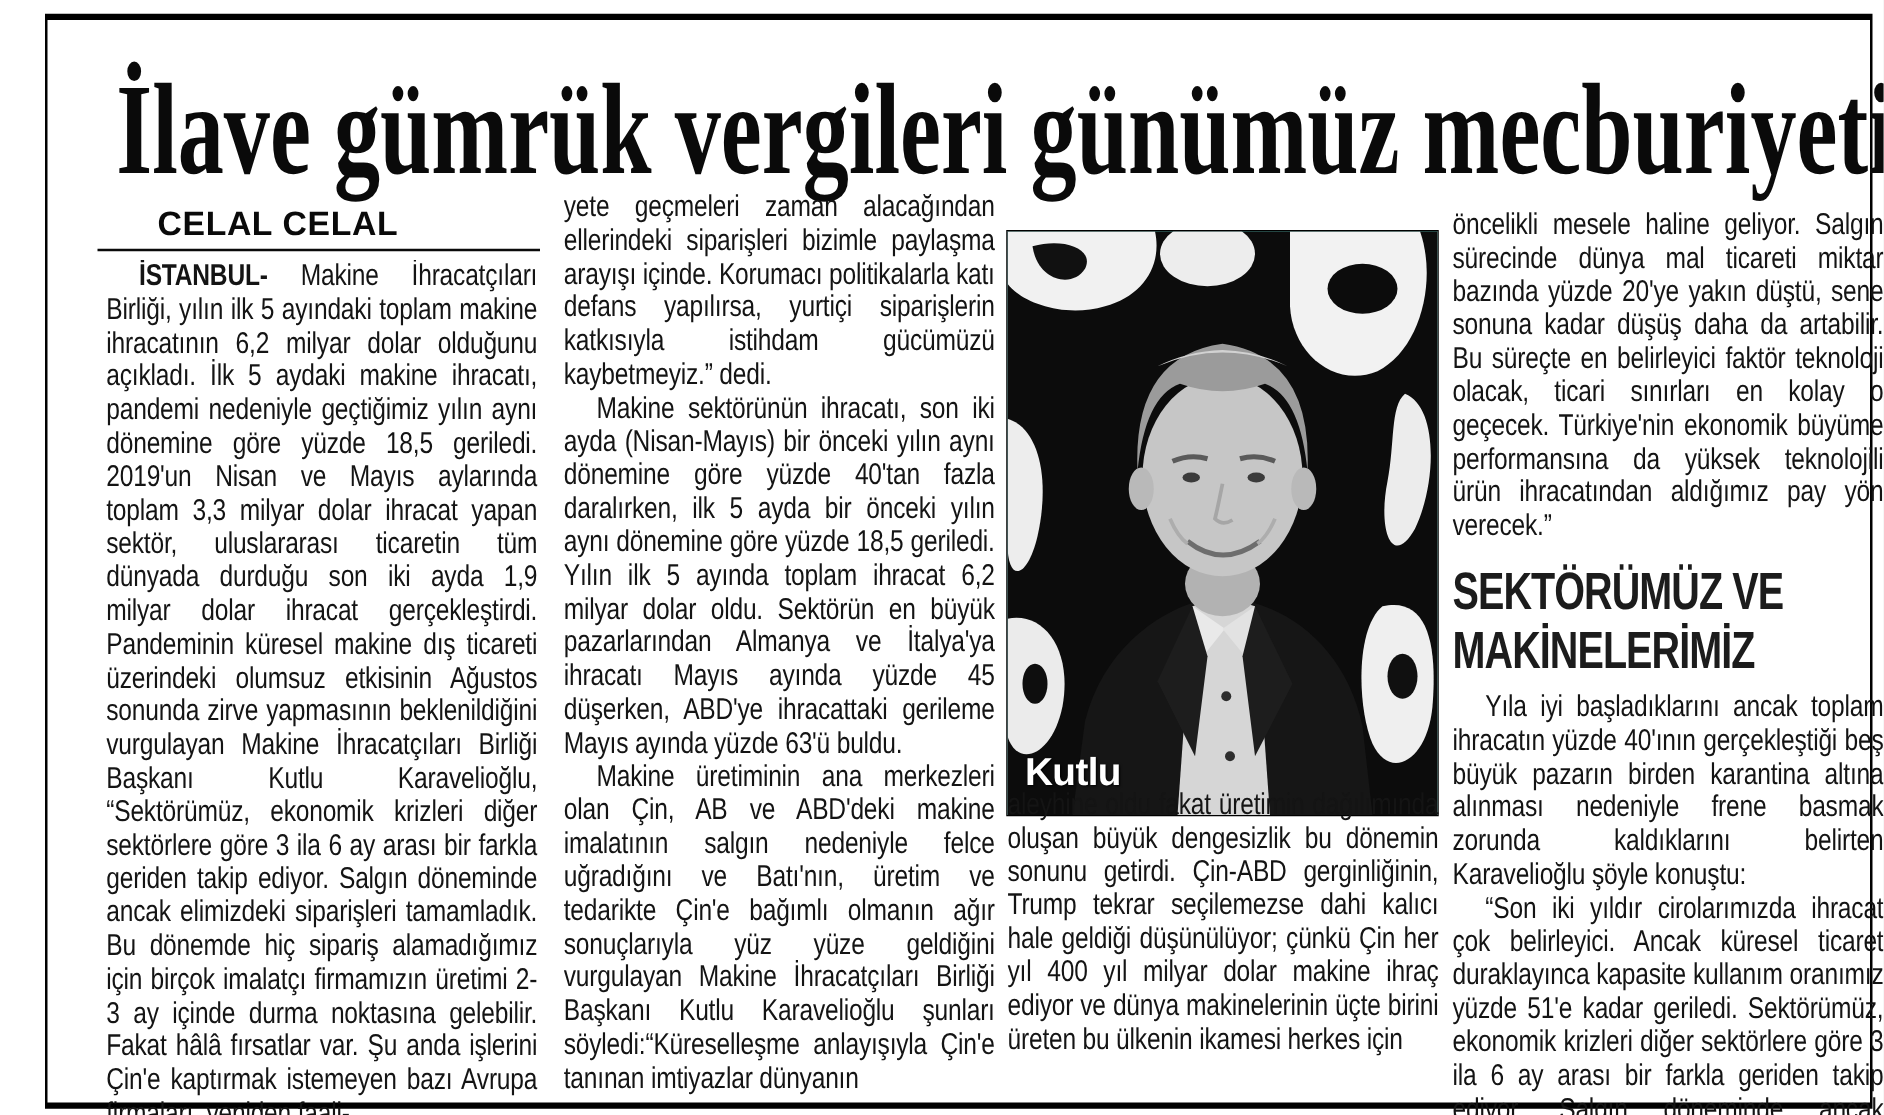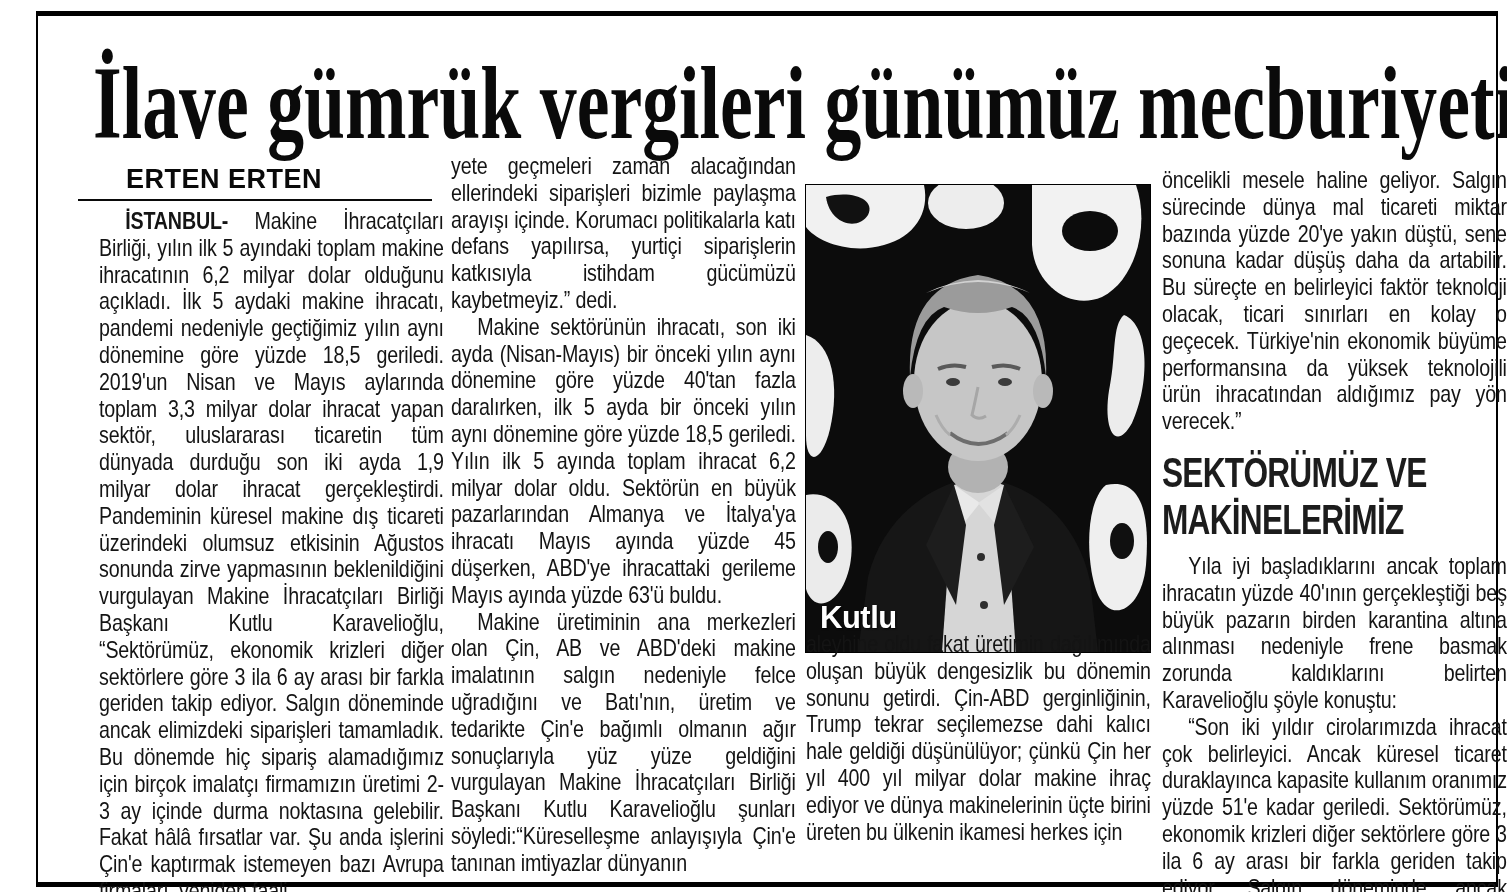--- a/index.html
+++ b/index.html
@@ -30,21 +30,21 @@
     fill:#0a0a0a;
   }
   .byline{
     position:absolute;left:88px;top:148px;
     font-size:27px;font-weight:bold;letter-spacing:0.5px;color:#0a0a0a;
   }
   .byline-rule{
     position:absolute;left:40px;top:183px;width:354px;height:2px;background:#0a0a0a;
   }
   .colwrap{position:absolute;overflow:hidden;}
-  .col1{left:61px;top:192px;width:345px;height:684px;}
+  .col1{left:47px;top:192px;width:345px;height:684px;}
   .col2{left:413px;top:137px;width:345px;height:726px;}
   .col3{left:768px;top:615px;width:345px;height:236px;}
   .col4{left:1124px;top:151px;width:345px;height:726px;}
   .coltext{
     width:421px;
     transform:scaleX(0.819);
     transform-origin:0 0;
     font-size:24px;
     line-height:26.8px;
     letter-spacing:-0.2px;
@@ -87,21 +87,21 @@
 
 <div class="page">
   <div class="clip-frame">
 
     <div class="headline-wrap">
       <svg width="1426" height="122" viewBox="0 0 1426 122">
         <text class="headline-text" x="0" y="96" font-size="104" textLength="1422" lengthAdjust="spacingAndGlyphs">İlave gümrük vergileri günümüz mecburiyeti</text>
       </svg>
     </div>
 
-    <div class="byline">ERTEN ERTEN</div>
+    <div class="byline">CELAL CELAL</div>
     <div class="byline-rule"></div>
 
     <div class="colwrap col1">
       <div class="coltext">
         <p class="indent"><span class="lead-label">İSTANBUL-</span><span> Makine İhracatçıları Birliği, yılın ilk 5 ayındaki toplam makine ihracatının 6,2 milyar dolar olduğunu açıkladı. İlk 5 aydaki makine ihracatı, pandemi nedeniyle geçtiğimiz yılın aynı dönemine göre yüzde 18,5 geriledi. 2019'un Nisan ve Mayıs aylarında toplam 3,3 milyar dolar ihracat yapan sektör, uluslararası ticaretin tüm dünyada durduğu son iki ayda 1,9 milyar dolar ihracat gerçekleştirdi. Pandeminin küresel makine dış ticareti üzerindeki olumsuz etkisinin Ağustos sonunda zirve yapmasının beklenildiğini vurgulayan Makine İhracatçıları Birliği Başkanı Kutlu Karavelioğlu, “Sektörümüz, ekonomik krizleri diğer sektörlere göre 3 ila 6 ay arası bir farkla geriden takip ediyor. Salgın döneminde ancak elimizdeki siparişleri tamamladık. Bu dönemde hiç sipariş alamadığımız için birçok imalatçı firmamızın üretimi 2-3 ay içinde durma noktasına gelebilir. Fakat hâlâ fırsatlar var. Şu anda işlerini Çin'e kaptırmak istemeyen bazı Avrupa firmaları, yeniden faali-</span></p>
       </div>
     </div>
 
     <div class="colwrap col2">
       <div class="coltext">

